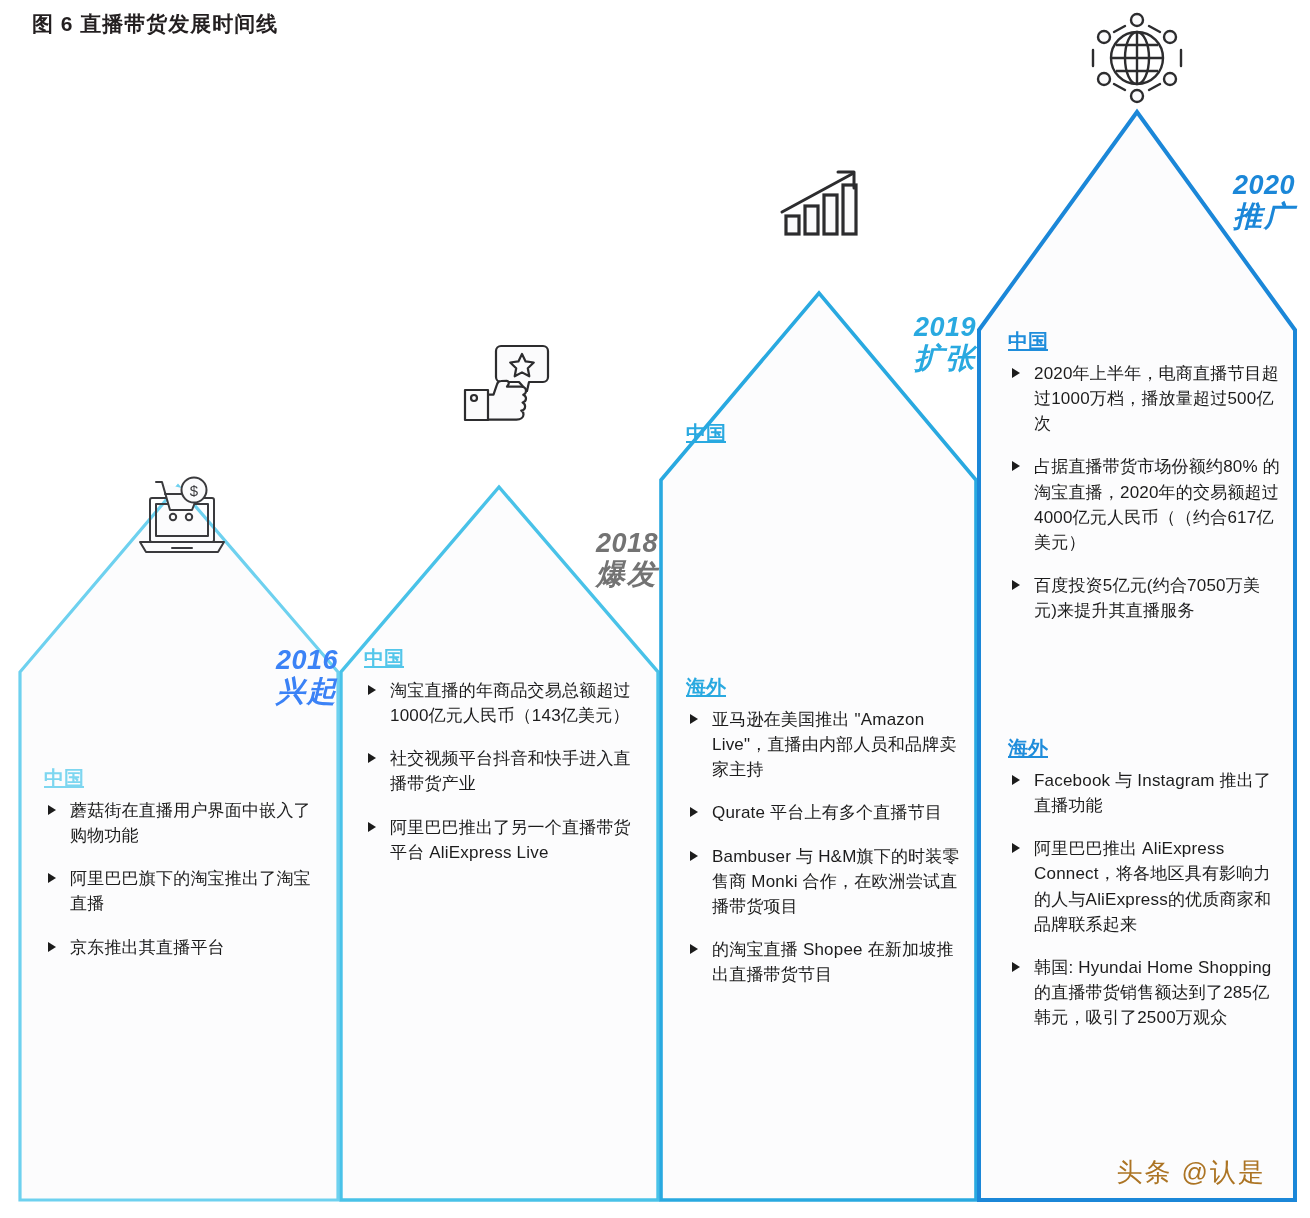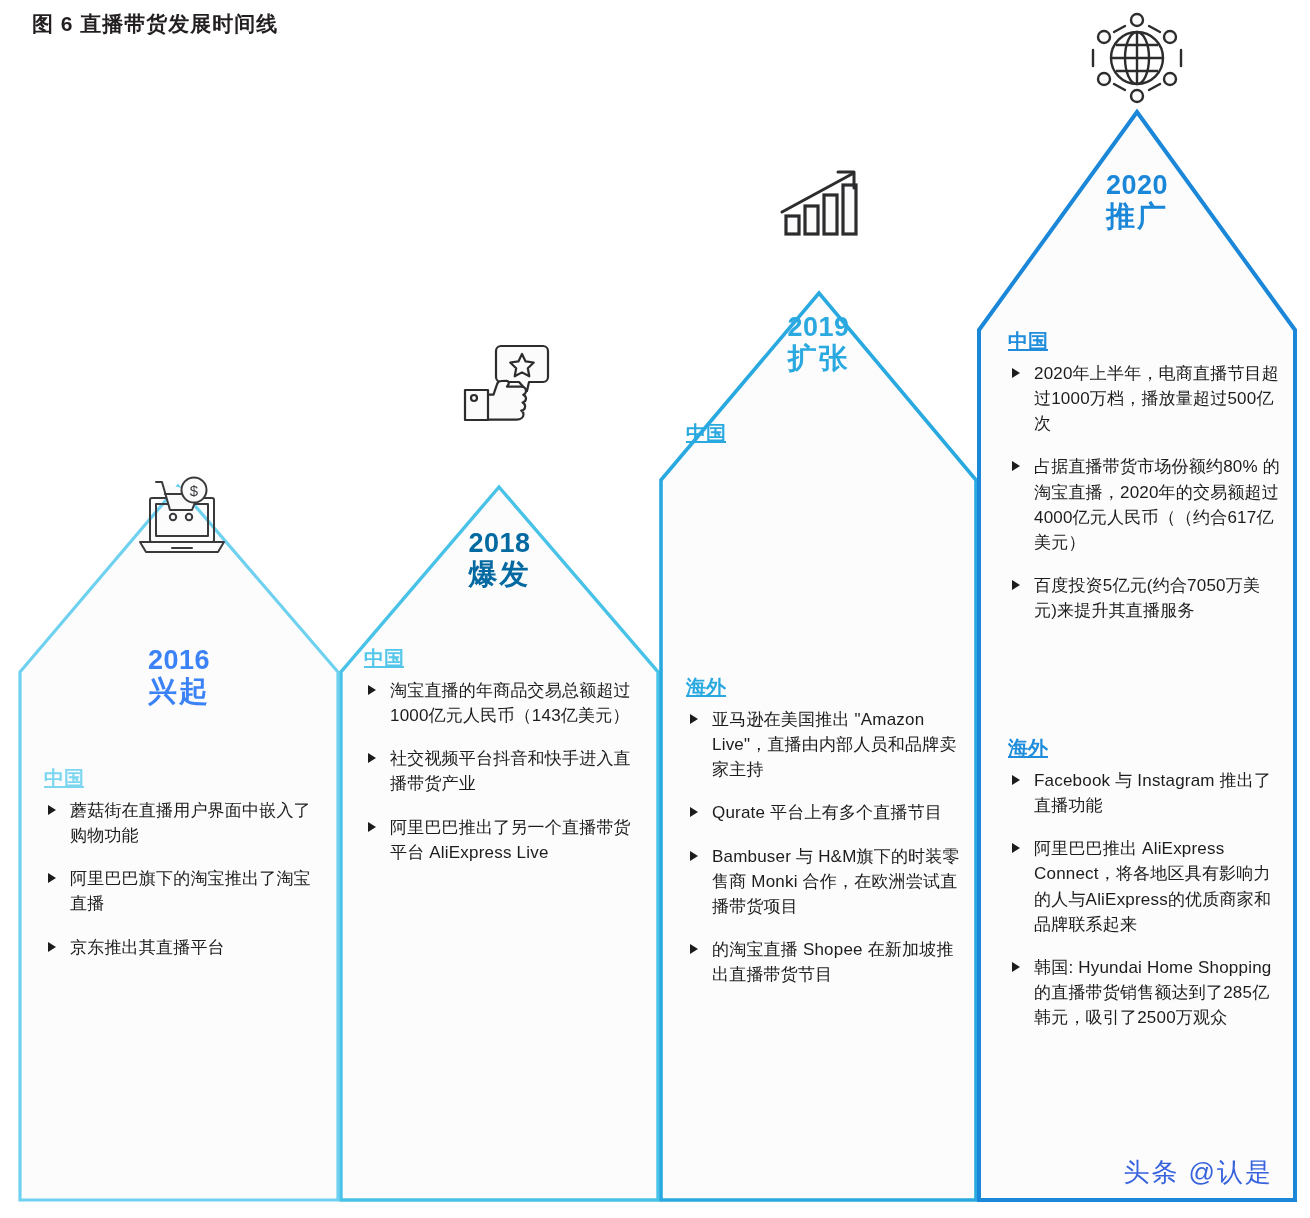--- a/index.html
+++ b/index.html
@@ -16,21 +16,21 @@
     position: absolute; left: 32px; top: 10px;
     font-size: 21px; font-weight: bold; color: #231f20;
     letter-spacing: 1px; white-space: nowrap;
   }
 
   
   .chev-layer { position:absolute; left:0; top:0; width:1310px; height:1218px; }
 
   
   .col { position: absolute; }
-  .col-head { text-align: center; line-height: 1.12; }
+  .col-head { text-align: right; line-height: 1.12; font-style: italic; }
   .col-year { font-size: 27px; font-weight: bold; letter-spacing:.5px; }
   .col-phase { font-size: 29px; font-weight: bold; letter-spacing: 2px; }
 
   .region { font-size: 20px; font-weight: bold; margin-bottom: 6px; text-decoration: underline; }
 
   ul.bullets { list-style: none; }
   ul.bullets li {
     position: relative;
     padding-left: 26px;
     margin-bottom: 18px;
@@ -43,34 +43,34 @@
     position: absolute; left: 4px; top: 7px;
     width: 0; height: 0;
     border-left: 8px solid #1c1c1c;
     border-top: 5.5px solid transparent;
     border-bottom: 5.5px solid transparent;
   }
 
   
   .c1 .col-year, .c1 .col-phase { color: #3b82f6; }
   .c1 .region { color: #7dd6f0; }
-  .c2 .col-year, .c2 .col-phase { color: #0369a1; }
+  .c2 .col-year, .c2 .col-phase { color: #737373; }
   .c2 .region { color: #53c6ea; }
   .c3 .col-year, .c3 .col-phase { color: #29a9e0; }
   .c3 .region { color: #29a9e0; }
   .c4 .col-year, .c4 .col-phase { color: #1b87d8; }
   .c4 .region { color: #1f8ddb; }
 
   
   .icon-box { position: absolute; }
 
   
   .watermark {
-    position: absolute; right: 37px; bottom: 28px;
-    font-size: 26px; color: #1d4ed8; letter-spacing: 2px;
+    position: absolute; right: 44px; bottom: 28px;
+    font-size: 26px; color: #a16207; letter-spacing: 2px;
     opacity: .88; white-space: nowrap; font-weight: 500;
   }
 </style>
 </head>
 <body>
 
 <div id="root">
 
   <div class="fig-title">图 6 直播带货发展时间线</div>
 

